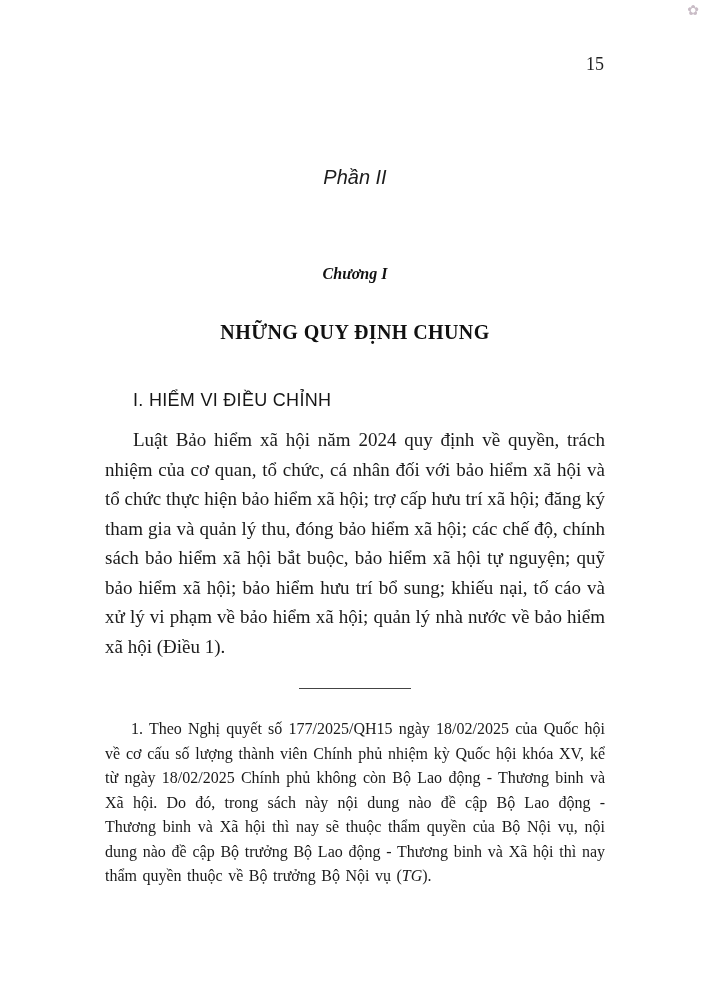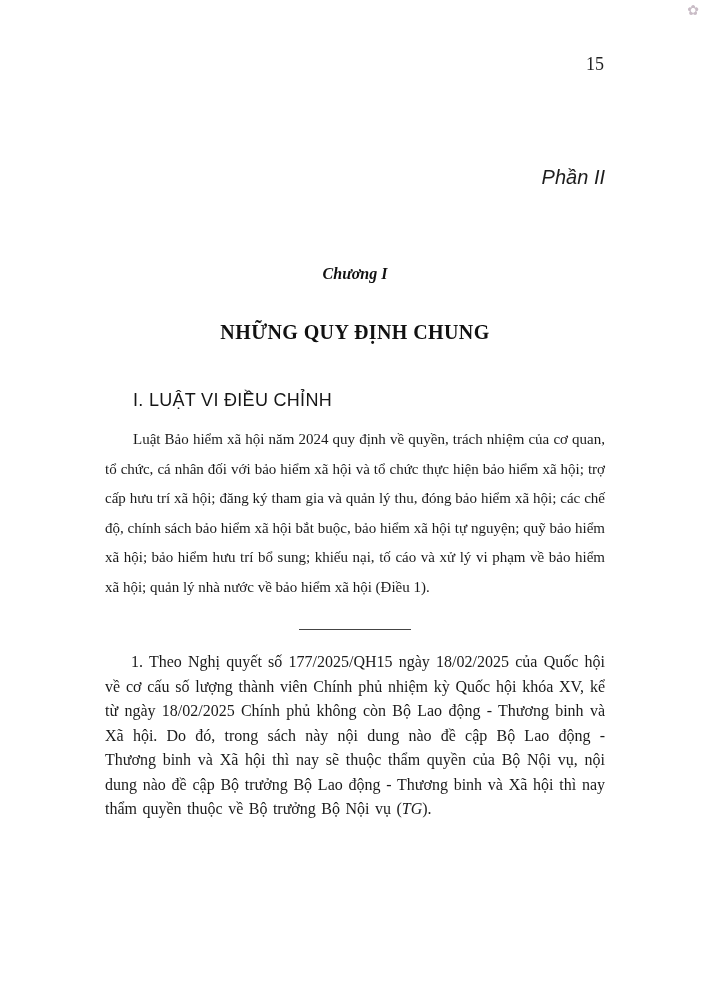--- a/index.html
+++ b/index.html
@@ -32,21 +32,21 @@
       text-align: center;
     }
     .content {
       position: absolute;
       left: 105px;
       top: 0;
       width: 500px;
     }
     .part-label {
       margin-top: 166px;
-      text-align: right;
+      text-align: center;
       font-family: "Liberation Sans", sans-serif;
       font-style: italic;
       font-size: 20px;
       color: #1d1d1d;
     }
     .part-title {
       margin-top: 17px;
       text-align: center;
       font-family: "Liberation Sans", sans-serif;
       font-weight: bold;
@@ -79,34 +79,34 @@
     .section-heading {
       margin-top: 46px;
       padding-left: 28px;
       font-family: "Liberation Sans", sans-serif;
       font-size: 18px;
       letter-spacing: 0.3px;
       color: #161616;
     }
     .body-paragraph {
       margin-top: 14px;
-      font-size: 15px;
+      font-size: 19px;
       line-height: 29.5px;
       text-align: justify;
       text-indent: 28px;
       color: #1a1a1a;
     }
     .footnote-rule {
       margin-top: 27px;
       width: 112px;
       border: none;
       border-top: 1.5px solid #444;
     }
     .footnote {
-      margin-top: 20px;
+      margin-top: 28px;
       font-size: 16px;
       line-height: 24.5px;
       text-align: justify;
       text-indent: 26px;
       color: #1a1a1a;
       word-spacing: 1.5px;
     }
     .footnote .tg-italic {
       font-style: italic;
     }
@@ -120,21 +120,21 @@
 
 <div class="content">
 
   <div class="part-label">Phần II</div>
 
 
   <div class="chapter-label">Chương I</div>
 
   <div class="chapter-title">NHỮNG QUY ĐỊNH CHUNG</div>
 
-  <div class="section-heading">I. LUẬT VI ĐIỀU CHỈNH</div>
+  <div class="section-heading">I. HIỂM VI ĐIỀU CHỈNH</div>
 
   <p class="body-paragraph">Luật Bảo hiểm xã hội năm 2024 quy định về quyền, trách nhiệm của cơ quan, tổ chức, cá nhân đối với bảo hiểm xã hội và tổ chức thực hiện bảo hiểm xã hội; trợ cấp hưu trí xã hội; đăng ký tham gia và quản lý thu, đóng bảo hiểm xã hội; các chế độ, chính sách bảo hiểm xã hội bắt buộc, bảo hiểm xã hội tự nguyện; quỹ bảo hiểm xã hội; bảo hiểm hưu trí bổ sung; khiếu nại, tố cáo và xử lý vi phạm về bảo hiểm xã hội; quản lý nhà nước về bảo hiểm xã hội (Điều 1).</p>
 
   <hr class="footnote-rule">
 
   <p class="footnote"><span>1.</span><span> Theo Nghị quyết số 177/2025/QH15 ngày 18/02/2025 của Quốc hội về cơ cấu số lượng thành viên Chính phủ nhiệm kỳ Quốc hội khóa XV, kể từ ngày 18/02/2025 Chính phủ không còn Bộ Lao động - Thương binh và Xã hội. Do đó, trong sách này nội dung nào đề cập Bộ Lao động - Thương binh và Xã hội thì nay sẽ thuộc thẩm quyền của Bộ Nội vụ, nội dung nào đề cập Bộ trưởng Bộ Lao động - Thương binh và Xã hội thì nay thẩm quyền thuộc về Bộ trưởng Bộ Nội vụ (</span><span class="tg-italic">TG</span><span>).</span></p>
 
 </div>
 
 </body></html>

